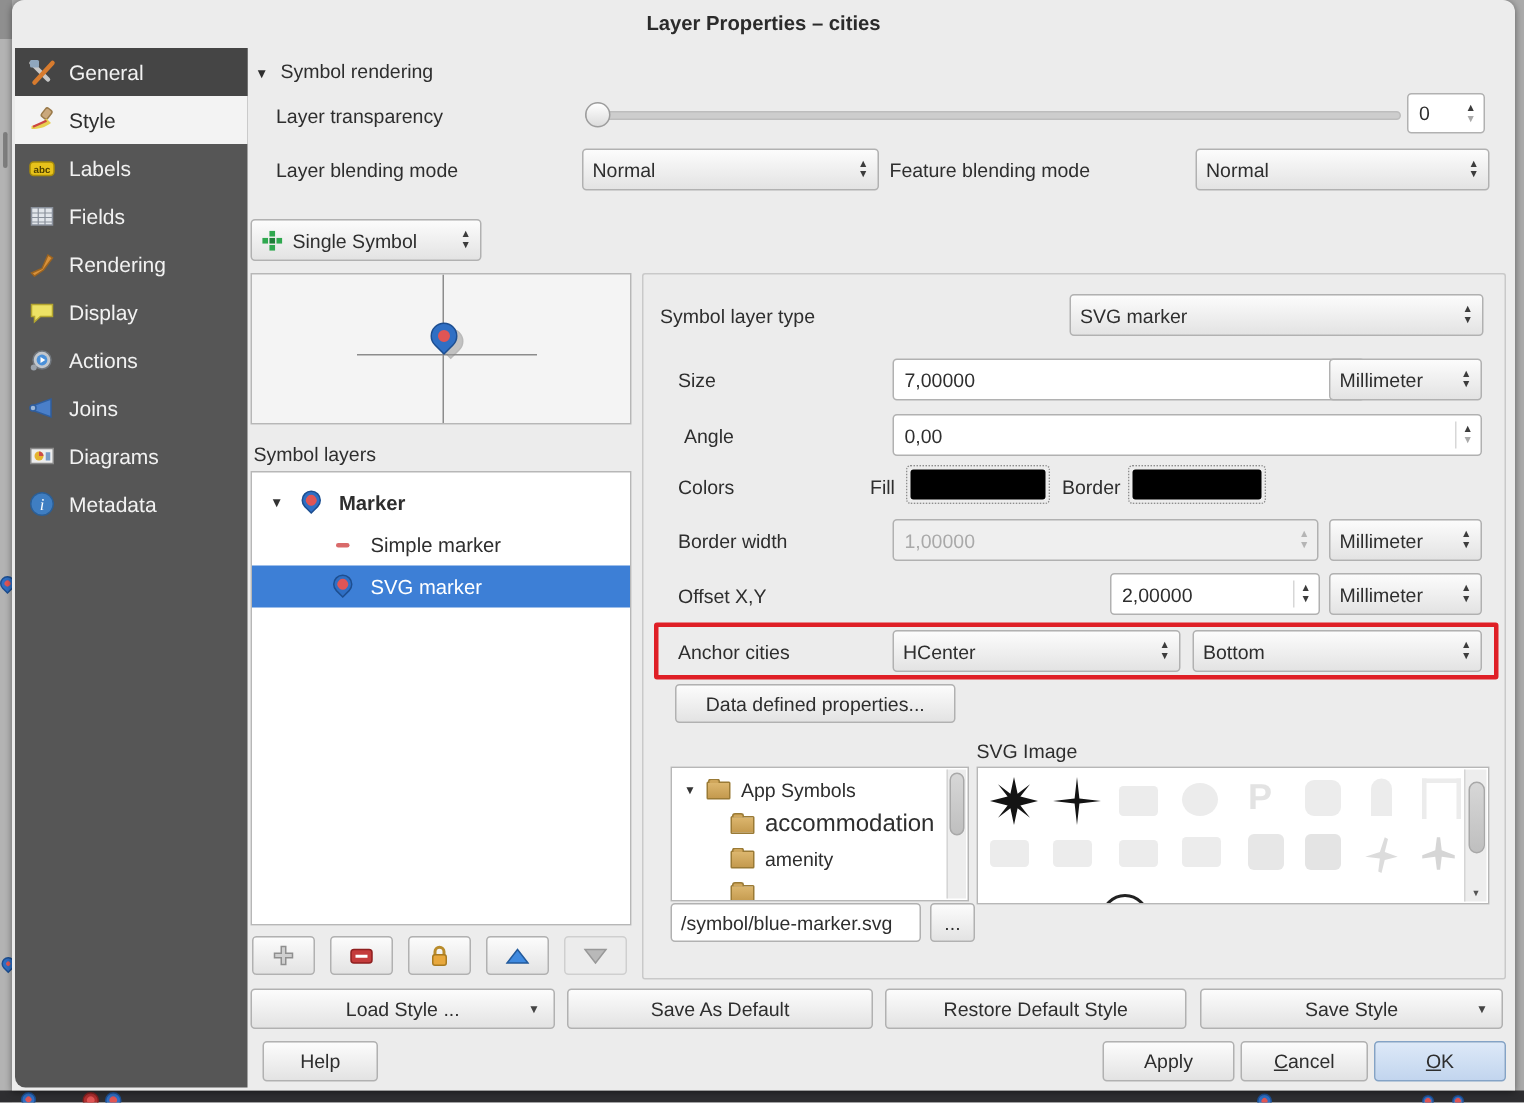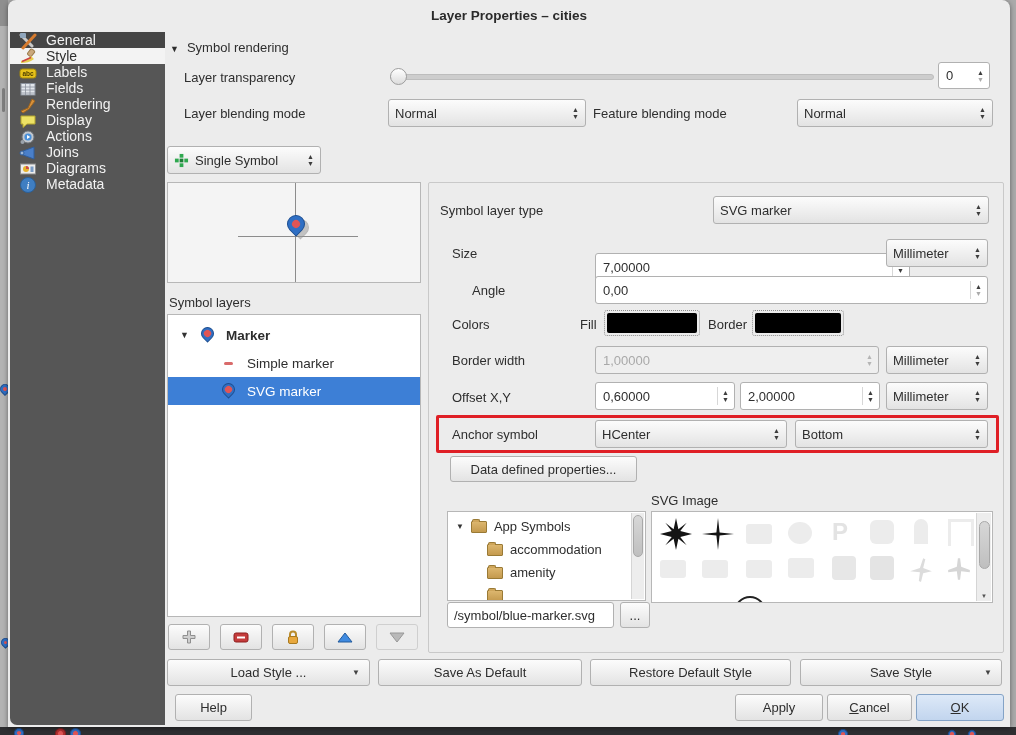--- a/index.html
+++ b/index.html
@@ -20,21 +20,21 @@
   .spin.dis{background:#efefef;color:#a9a9a9}
   .panelbox{position:absolute;background:#fff;border:1px solid #b7b7b7;box-sizing:border-box;overflow:hidden}
   .folder{display:inline-block;width:14px;height:10px;background:linear-gradient(#dcb66e,#c49a4e);
        border:1px solid #9a7a35;border-radius:1px;position:relative;vertical-align:middle}
   .folder::before{content:'';position:absolute;top:-3px;left:0;width:6px;height:2px;background:#cfa65b;
        border:1px solid #9a7a35;border-bottom:none;border-radius:2px 2px 0 0}
   .pin{position:absolute;border-radius:50% 50% 50% 0;transform:rotate(-45deg);background:#2f6fc4;border:1px solid #1d4e90}
   .pin::after{content:'';position:absolute;inset:22%;background:#e05555;border-radius:50%}
   .pin.gray{background:#9a9a9a;border-color:#8a8a8a}
   .pin.gray::after{background:#9a9a9a}
-  .sideitem{height:16px;display:flex;align-items:flex-start;gap:9px;padding-left:9px;color:#f2f2f2;font-size:14px;cursor:default}
+  .sideitem{height:32px;display:flex;align-items:center;gap:9px;padding-left:9px;color:#f2f2f2;font-size:14px;cursor:default}
   .sideitem svg{flex:0 0 auto}
   .mn::first-letter{text-decoration:underline}
   .treerow{position:absolute;display:flex;align-items:center;font-size:13.5px;color:#2e2e2e;white-space:nowrap}
   .sb-track{position:absolute;background:#ededed;border-left:1px solid #d5d5d5}
   .sb-thumb{position:absolute;background:linear-gradient(#d7d7d7,#bfbfbf);border:1px solid #a8a8a8;border-radius:6px}
   .faint{position:absolute;background:#ececec;border-radius:3px}
 </style>
 </head>
 <body>
 
@@ -242,36 +242,36 @@
   <div class="lbl" style="left:432px;top:203px">Symbol layer type</div>
   <div class="combo" style="left:705px;top:196px;width:276px;height:28px">
     <span class="ctext">SVG marker</span>
     <span class="ud">
         <span>▲</span>
         <span>▼</span>
       </span>
   </div>
 
   <div class="lbl" style="left:444px;top:246px">Size</div>
-  <div class="spin" style="left:587px;top:253px;width:315px;height:28px">
+  <div class="spin" style="left:587px;top:239px;width:315px;height:28px">
     <span>7,00000</span>
     <span class="ud" style="border-left:1px solid #d7d7d7;padding-left:4px;height:18px;justify-content:center">
         <span>▲</span>
         <span>▼</span>
       </span>
   </div>
   <div class="combo" style="left:878px;top:239px;width:102px;height:28px">
     <span class="ctext">Millimeter</span>
     <span class="ud">
         <span>▲</span>
         <span>▼</span>
       </span>
   </div>
 
-  <div class="lbl" style="left:464px;top:283px">Angle</div>
+  <div class="lbl" style="left:448px;top:283px">Angle</div>
   <div class="spin" style="left:587px;top:276px;width:393px;height:28px">
     <span>0,00</span>
     <span class="ud" style="border-left:1px solid #d7d7d7;padding-left:4px;height:18px;justify-content:center">
         <span>▲</span>
         <span style="color:#aaa">▼</span>
       </span>
   </div>
 
   <div class="lbl" style="left:444px;top:317px">Colors</div>
   <div class="lbl" style="left:572px;top:317px">Fill</div>
@@ -293,44 +293,37 @@
   </div>
   <div class="combo" style="left:878px;top:346px;width:102px;height:28px">
     <span class="ctext">Millimeter</span>
     <span class="ud">
         <span>▲</span>
         <span>▼</span>
       </span>
   </div>
 
   <div class="lbl" style="left:444px;top:390px">Offset X,Y</div>
-  <div class="spin" style="left:587px;top:382px;width:140px;height:28px">
-    <span>0,60000</span>
-    <span class="ud" style="border-left:1px solid #d7d7d7;padding-left:4px;height:18px;justify-content:center">
-        <span>▲</span>
-        <span>▼</span>
-      </span>
-  </div>
   <div class="spin" style="left:732px;top:382px;width:140px;height:28px">
     <span>2,00000</span>
     <span class="ud" style="border-left:1px solid #d7d7d7;padding-left:4px;height:18px;justify-content:center">
         <span>▲</span>
         <span>▼</span>
       </span>
   </div>
   <div class="combo" style="left:878px;top:382px;width:102px;height:28px">
     <span class="ctext">Millimeter</span>
     <span class="ud">
         <span>▲</span>
         <span>▼</span>
       </span>
   </div>
 
   <div class="abs" style="left:428px;top:415px;width:563px;height:38px;border:3px solid #df1f26;border-radius:2px;box-sizing:border-box;z-index:5"></div>
-  <div class="lbl" style="left:444px;top:427px">Anchor symbol</div>
+  <div class="lbl" style="left:444px;top:427px">Anchor cities</div>
   <div class="combo" style="left:587px;top:420px;width:192px;height:28px">
     <span class="ctext">HCenter</span>
     <span class="ud">
         <span>▲</span>
         <span>▼</span>
       </span>
   </div>
   <div class="combo" style="left:787px;top:420px;width:193px;height:28px">
     <span class="ctext">Bottom</span>
     <span class="ud">
@@ -347,21 +340,21 @@
   <div class="lbl" style="left:643px;top:493px">SVG Image</div>
 
   <div class="panelbox" style="left:439px;top:511px;width:199px;height:90px">
     <div class="treerow" style="left:0;top:4px;height:21px;width:180px">
       <span style="font-size:8px;margin-left:8px;color:#333">▼</span>
       <span class="folder" style="margin-left:7px"></span>
       <span style="margin-left:7px;font-size:13px">App Symbols</span>
     </div>
     <div class="treerow" style="left:0;top:27px;height:21px;width:180px">
       <span class="folder" style="margin-left:39px"></span>
-      <span style="margin-left:7px;font-size:13px">accommodation</span>
+      <span style="margin-left:7px;font-size:16px">accommodation</span>
     </div>
     <div class="treerow" style="left:0;top:50px;height:21px;width:180px">
       <span class="folder" style="margin-left:39px"></span>
       <span style="margin-left:7px;font-size:13px">amenity</span>
     </div>
     <div class="treerow" style="left:0;top:73px;height:21px;width:180px">
       <span class="folder" style="margin-left:39px"></span>
     </div>
     <div class="sb-track" style="right:1px;top:1px;width:12px;height:86px">
       <div class="sb-thumb" style="left:1px;top:2px;width:8px;height:40px"></div>

